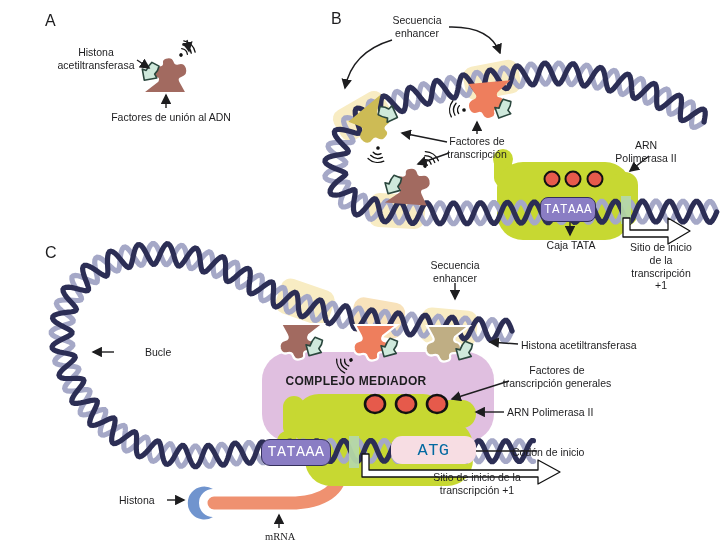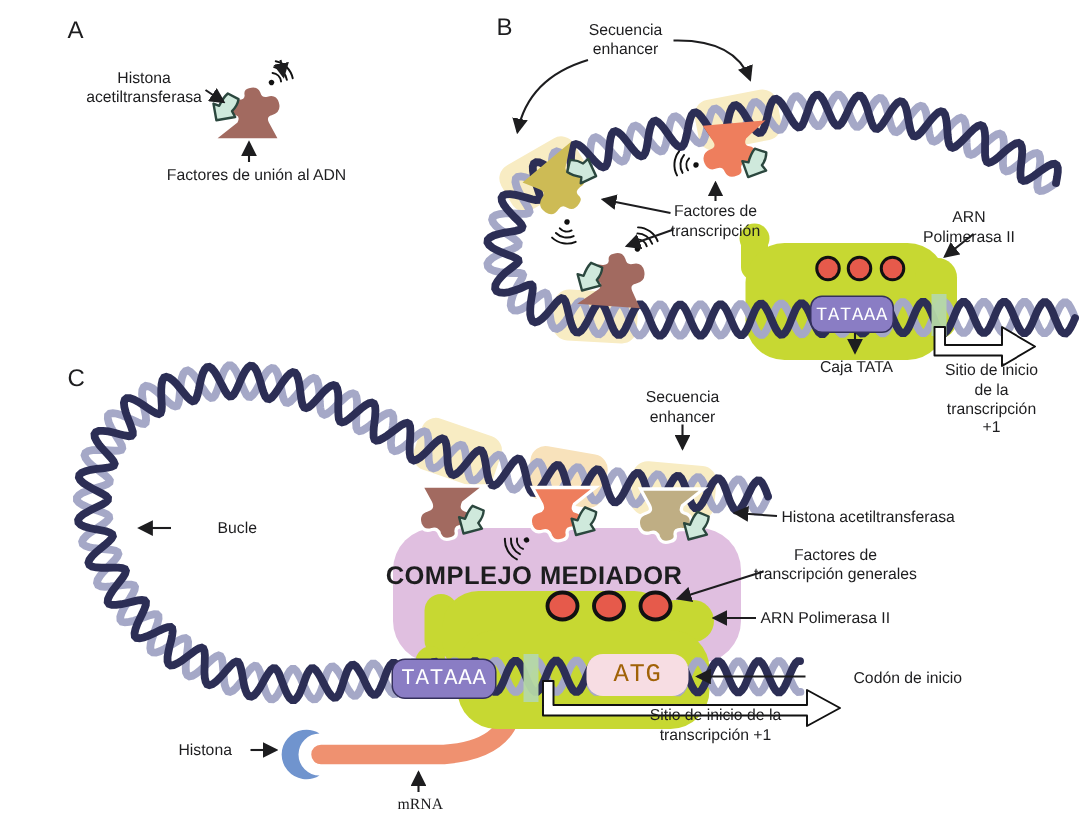--- a/index.html
+++ b/index.html
@@ -9,22 +9,22 @@
   .lbl{position:absolute;font:10.5px/1.22 "Liberation Sans",sans-serif;color:var(--text,#1d1d1f);
        text-align:center;transform:translateX(-50%);white-space:pre-line;}
   .lbl.la{transform:none;text-align:left;}
   .plabel{position:absolute;font:16px/1 "Liberation Sans",sans-serif;color:#1d1d1f;}
   .seqbox{position:absolute;display:flex;align-items:center;justify-content:center;
           font-family:Liberation Mono, monospace;letter-spacing:.5px;}
   #tataaa-b{left:540px;top:197px;width:54px;height:23px;background:var(--tata_purple);
             border:1.5px solid #34305c;border-radius:8px;color:#fff;font-size:12.5px;font-weight:500;}
   #tataaa-c{left:261px;top:439px;width:68px;height:25px;background:var(--tata_purple);
             border:1.5px solid #34305c;border-radius:9px;color:#fff;font-size:15px;font-weight:500;}
-  #atg-c{left:391px;top:436px;width:68px;height:28px;background:var(--atg_pink);
-         border-radius:11px;color:#a16207;font-size:17px;font-weight:500;}
+  #atg-c{left:391px;top:436px;width:85px;height:28px;background:var(--atg_pink);
+         border-radius:11px;color:#0369a1;font-size:17px;font-weight:500;}
   .enh{fill:var(--enhancer);}
   .enh2{fill:#f8e2bb;}
   .tf-olive{fill:var(--tf_olive);}
   .tf-orange{fill:var(--tf_orange);}
   .tf-brown{fill:var(--tf_brown);}
   .tf-tan{fill:var(--tf_tan);}
   .outlined{stroke:#fff;stroke-width:2.2;}
   .hat{fill:var(--hat_teal);stroke:#2b473e;stroke-width:1.6;stroke-linejoin:round;}
   .sig{stroke:#111;stroke-width:1.3;fill:none;stroke-linecap:round;}
   .sigdot{fill:#111;stroke:none;}
@@ -187,25 +187,25 @@
 transcripción</div>
 <div class="lbl" style="left:646px;top:139px;">ARN Polimerasa II</div>
 <div class="lbl" style="left:571px;top:239px;">Caja TATA</div>
 <div class="lbl" style="left:661px;top:241px;">Sitio de inicio de la
 transcripción +1</div>
 
 <div class="lbl" style="left:455px;top:259px;">Secuencia
 enhancer</div>
 <div class="lbl la" style="left:117px;top:346px;margin-left:28px;">Bucle</div>
 <div class="lbl la" style="left:521px;top:339px;">Histona acetiltransferasa</div>
-<div class="lbl" style="left:356px;top:374px;font-size:17px;font-weight:600;letter-spacing:.3px;">COMPLEJO MEDIADOR</div>
+<div class="lbl" style="left:356px;top:374px;font-size:12px;font-weight:600;letter-spacing:.3px;">COMPLEJO MEDIADOR</div>
 <div class="lbl" style="left:557px;top:364px;">Factores de
 transcripción generales</div>
 <div class="lbl la" style="left:507px;top:406px;">ARN Polimerasa II</div>
-<div class="lbl la" style="left:569px;top:446px;text-align:center;">Codón de inicio</div>
+<div class="lbl la" style="left:512px;top:446px;text-align:center;">Codón de inicio</div>
 <div class="lbl" style="left:477px;top:471px;">Sitio de inicio de la
 transcripción +1</div>
 <div class="lbl la" style="left:119px;top:494px;">Histona</div>
 <div class="lbl la" style="left:265px;top:531px;font-family:Liberation Serif, serif;">mRNA</div>
 
 <div class="seqbox" id="tataaa-b">TATAAA</div>
 <div class="seqbox" id="tataaa-c">TATAAA</div>
 <div class="seqbox" id="atg-c">ATG</div>
 
 </div>

